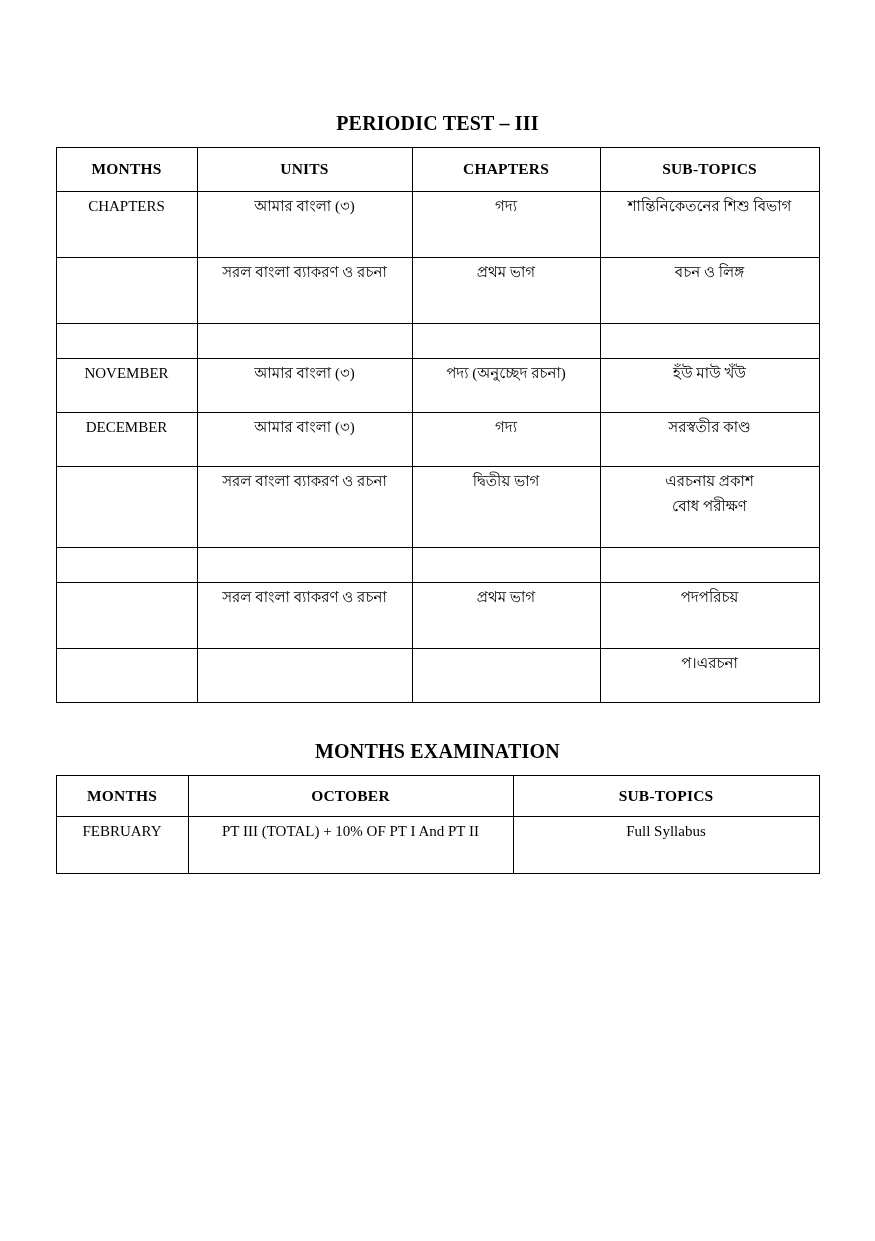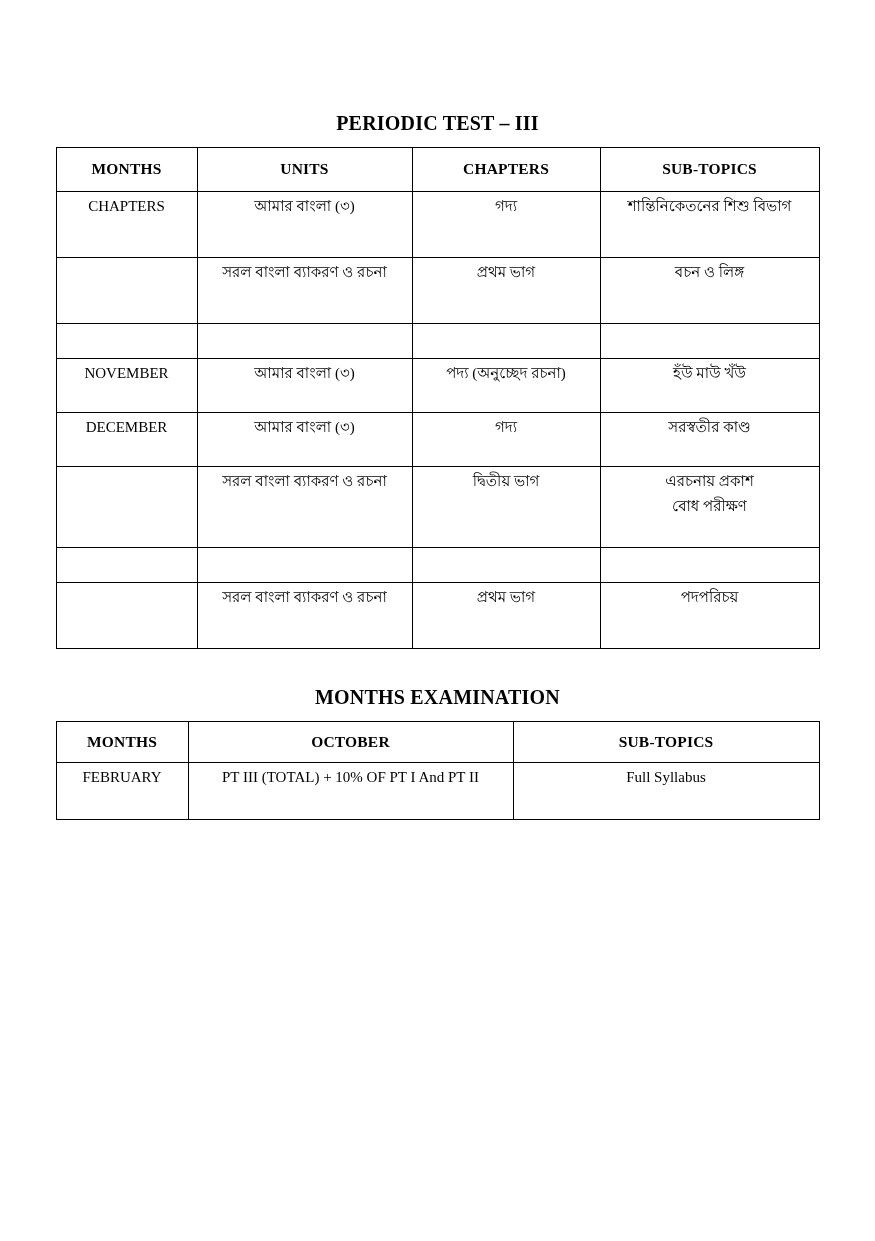--- a/index.html
+++ b/index.html
@@ -153,20 +153,26 @@
         <td></td>
         <td></td>
         <td></td>
       </tr>
       <tr class="r-tall">
         <td></td>
         <td class="bn">সরল বাংলা ব্যাকরণ ও রচনা</td>
         <td class="bn">প্রথম ভাগ</td>
         <td class="bn">পদপরিচয়</td>
       </tr>
+      <tr class="r-mid">
+        <td></td>
+        <td></td>
+        <td></td>
+        <td class="bn">প।এরচনা</td>
+      </tr>
     </tbody>
   </table>
 
   <h1 class="doc-title" id="title-annual">MONTHS EXAMINATION</h1>
 
   <table class="syllabus" id="table-annual">
     <colgroup>
       <col class="col-months">
       <col class="col-chapter">
       <col class="col-subtopics">

